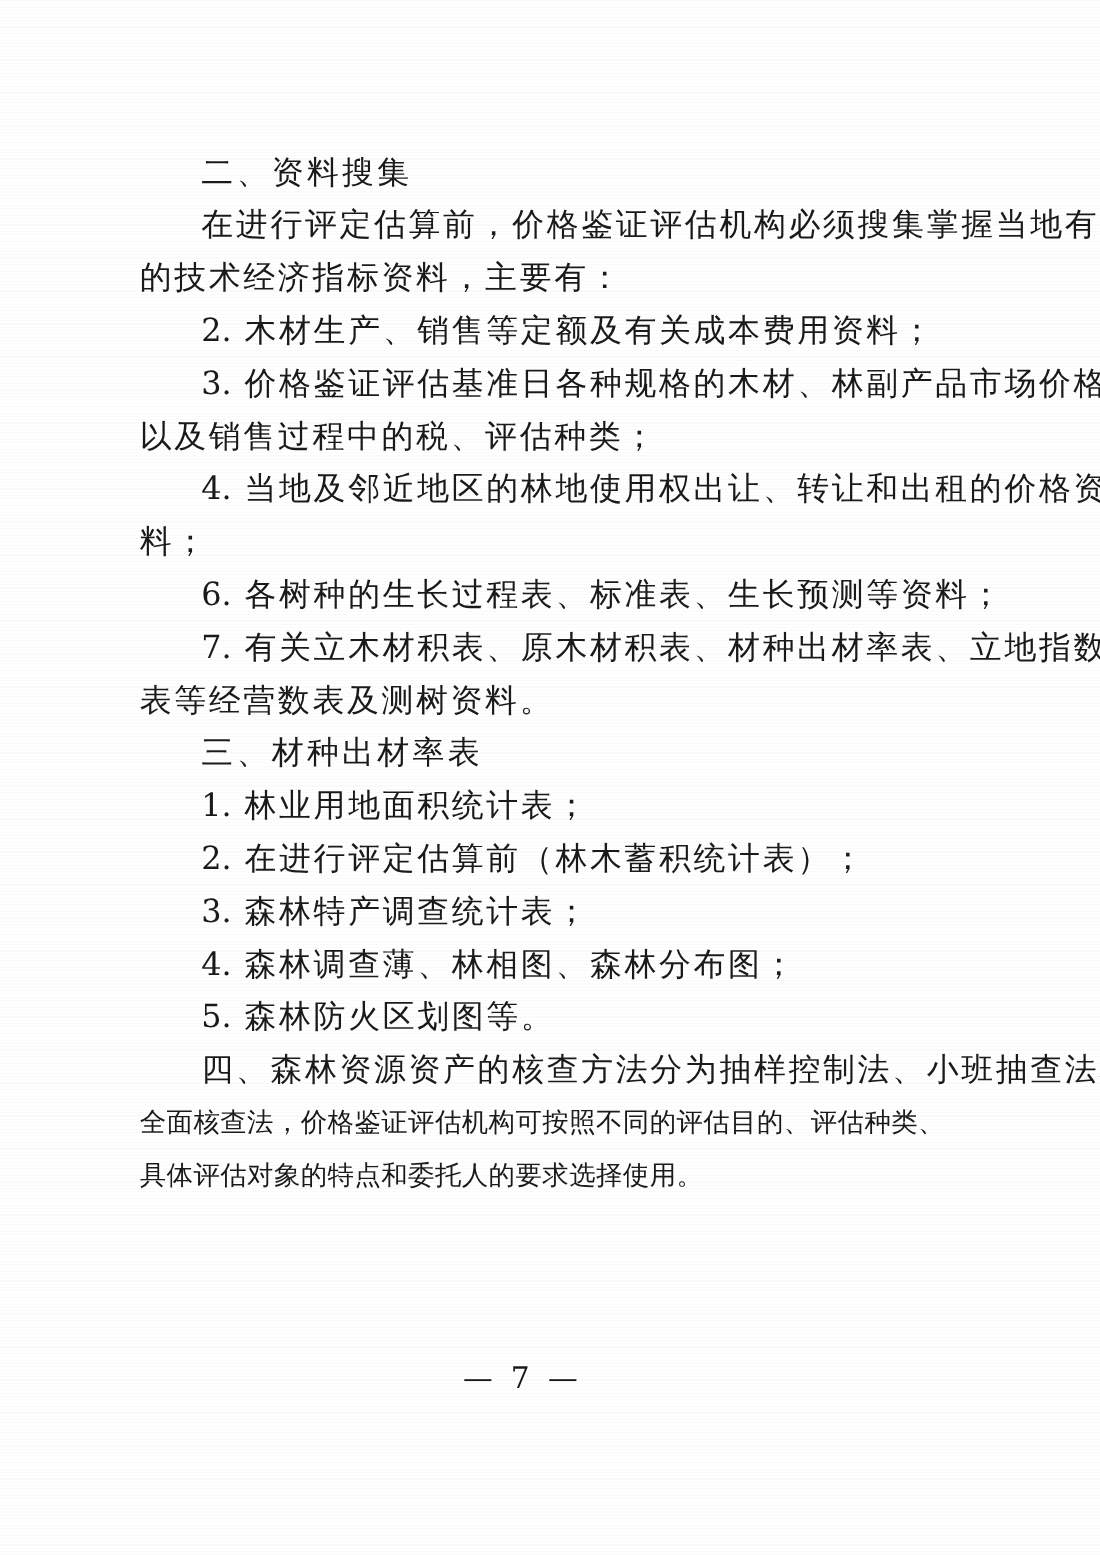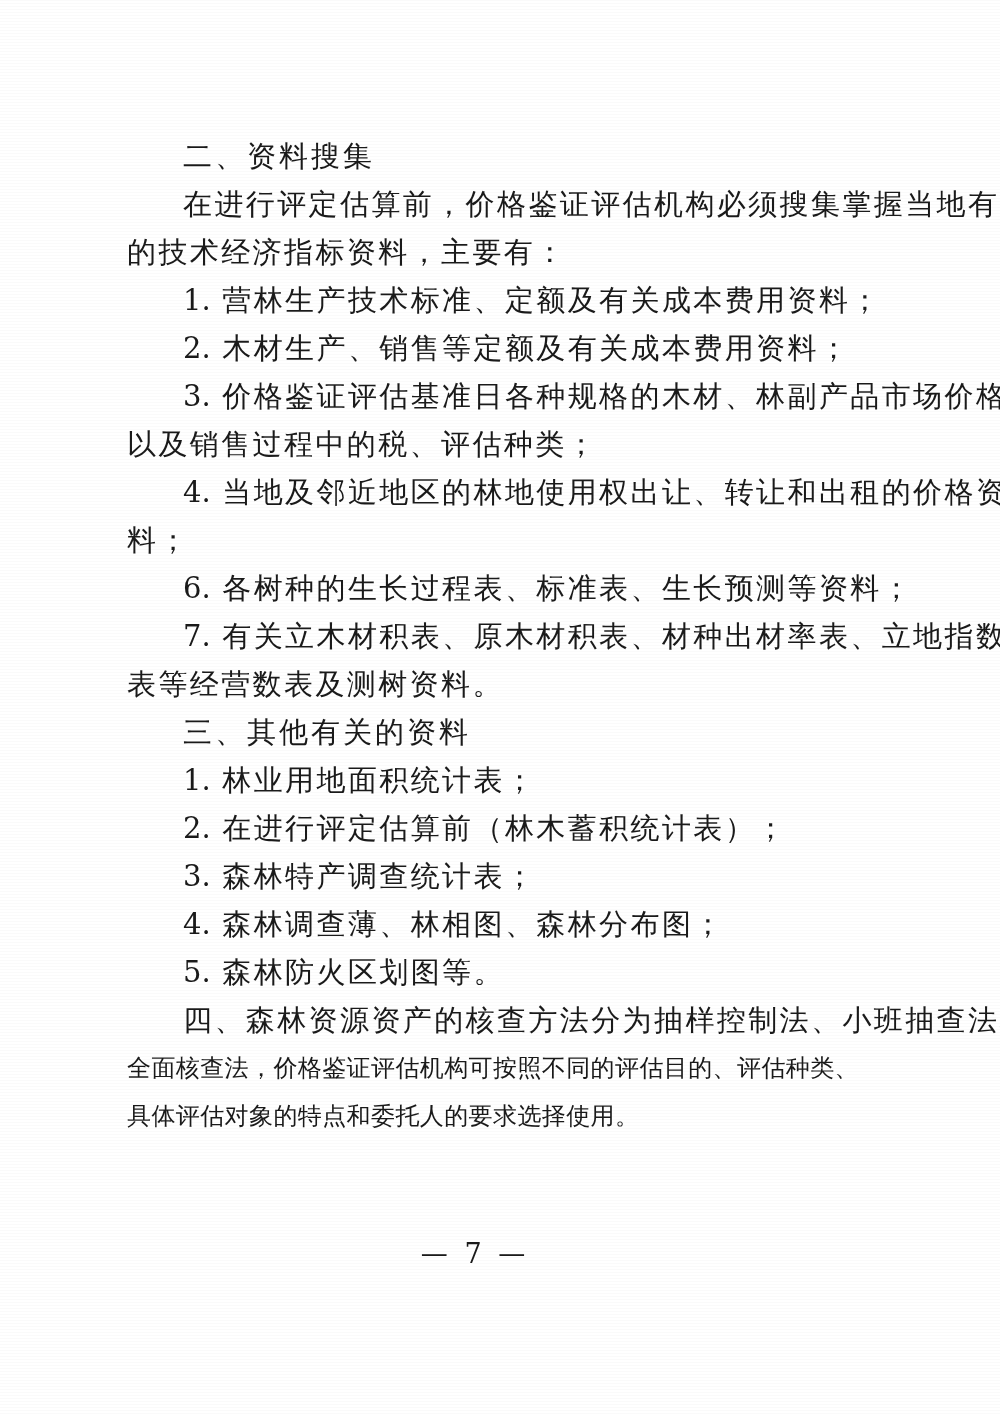--- a/index.html
+++ b/index.html
@@ -91,30 +91,29 @@
   }
 </style>
 </head>
 <body>
 
 <div class="page">
   <div class="text-column" id="body-column">
       <div class="line indent heading"><span>二、资料搜集</span></div>
       <div class="line indent"><span>在进行评定估算前，价格鉴证评估机构必须搜集掌握当地有关</span></div>
       <div class="line"><span>的技术经济指标资料，主要有：</span></div>
-      <div class="line indent"><span class="marker">1.</span><span> </span><span>营林生产技术标准、定额及有关成本费用资料；</span></div>
       <div class="line indent"><span class="marker">2.</span><span> </span><span>木材生产、销售等定额及有关成本费用资料；</span></div>
       <div class="line indent"><span class="marker">3.</span><span> </span><span>价格鉴证评估基准日各种规格的木材、林副产品市场价格，</span></div>
       <div class="line"><span>以及销售过程中的税、评估种类；</span></div>
       <div class="line indent"><span class="marker">4.</span><span> </span><span>当地及邻近地区的林地使用权出让、转让和出租的价格资</span></div>
       <div class="line"><span>料；</span></div>
       <div class="line indent"><span class="marker">6.</span><span> </span><span>各树种的生长过程表、标准表、生长预测等资料；</span></div>
       <div class="line indent"><span class="marker">7.</span><span> </span><span>有关立木材积表、原木材积表、材种出材率表、立地指数</span></div>
       <div class="line"><span>表等经营数表及测树资料。</span></div>
-      <div class="line indent heading"><span>三、其他有关的资料</span></div>
+      <div class="line indent heading"><span>三、材种出材率表</span></div>
       <div class="line indent"><span class="marker">1.</span><span> </span><span>林业用地面积统计表；</span></div>
       <div class="line indent"><span class="marker">2.</span><span> </span><span>在进行评定估算前（林木蓄积统计表）；</span></div>
       <div class="line indent"><span class="marker">3.</span><span> </span><span>森林特产调查统计表；</span></div>
       <div class="line indent"><span class="marker">4.</span><span> </span><span>森林调查薄、林相图、森林分布图；</span></div>
       <div class="line indent"><span class="marker">5.</span><span> </span><span>森林防火区划图等。</span></div>
       <div class="line indent"><span>四、森林资源资产的核查方法分为抽样控制法、小班抽查法和</span></div>
       <div class="line condensed"><span>全面核查法，价格鉴证评估机构可按照不同的评估目的、评估种类、</span></div>
       <div class="line condensed"><span>具体评估对象的特点和委托人的要求选择使用。</span></div>
     </div>
 

